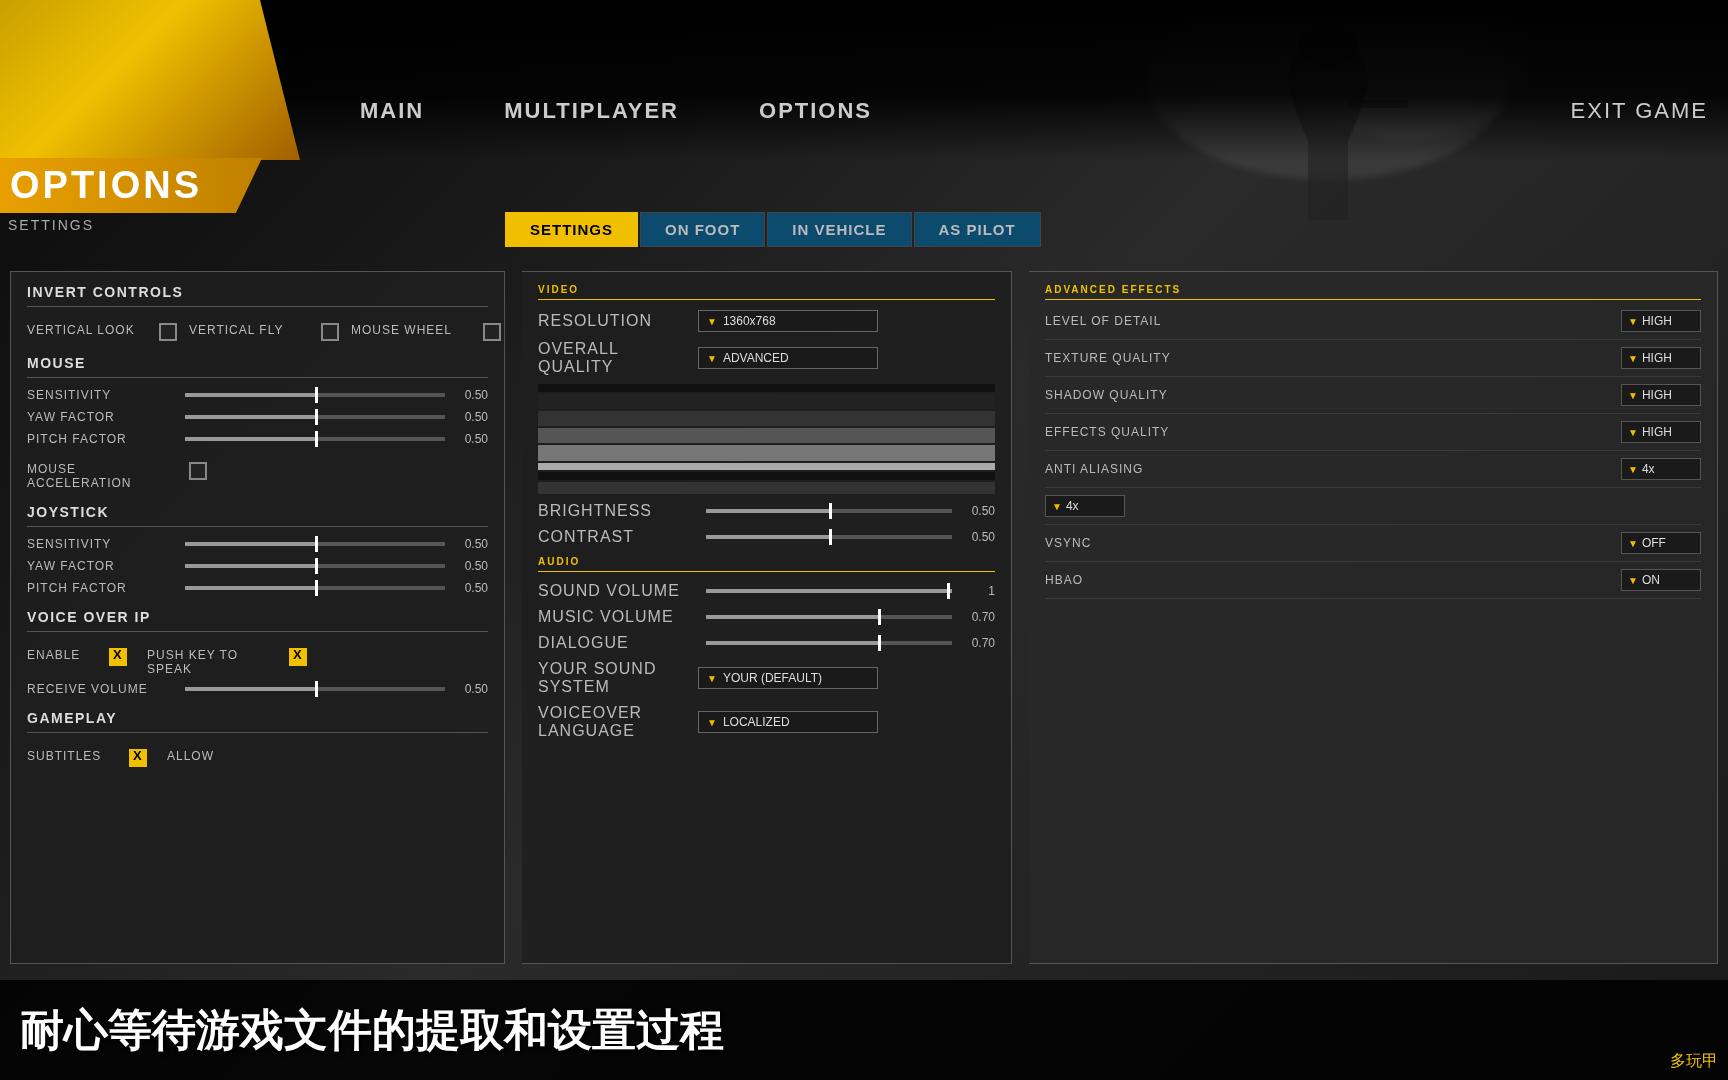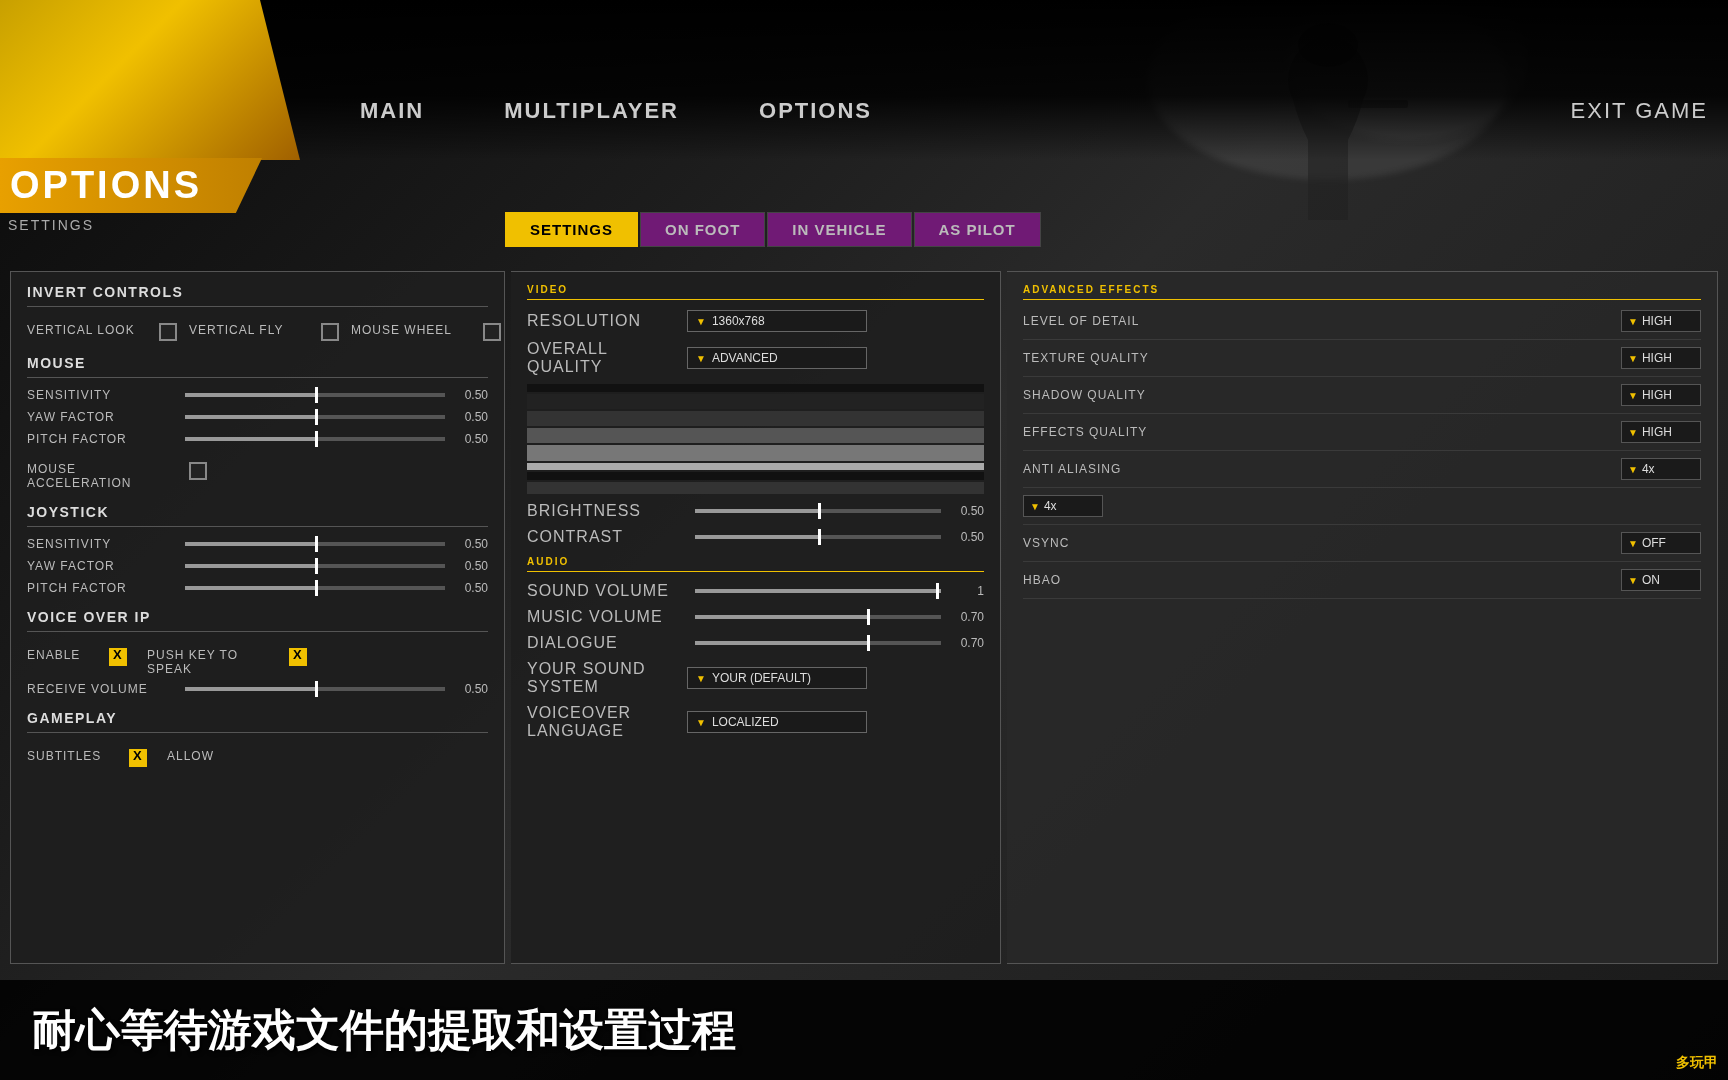--- a/index.html
+++ b/index.html
@@ -87,21 +87,21 @@
       z-index: 3;
       gap: 2px;
     }
 
     .sub-tab {
       padding: 8px 24px;
       font-size: 15px;
       font-weight: bold;
       letter-spacing: 1px;
       color: #bbb;
-      background: #701a75;
+      background: #0c4a6e;
       cursor: pointer;
       border: 1px solid #444;
     }
 
     .sub-tab.active {
       background: #f0c000;
       color: #000;
       border-color: #f0c000;
     }
 
@@ -132,21 +132,21 @@
     }
 
     
     .content-area {
       position: absolute;
       top: 255px;
       left: 0;
       right: 0;
       bottom: 100px;
       display: flex;
-      gap: 2px;
+      gap: 13px;
       z-index: 2;
       padding: 16px 10px;
     }
 
     
     .left-panel {
       width: 495px;
       background: rgba(30,30,30,0.92);
       border: 1px solid #555;
       padding: 12px 16px;
@@ -311,32 +311,30 @@
       align-items: center;
       padding: 0 20px;
     }
 
     .subtitle-text {
       color: #fff;
       font-size: 44px;
       font-weight: 900;
       font-family: "Microsoft YaHei", "SimHei", sans-serif;
       text-shadow: 2px 2px 4px #000;
-      margin-left: 12px;
     }
 
     
     .watermark {
       position: absolute;
       bottom: 8px;
       right: 10px;
       color: #f0c000;
-      font-size: 14px;
+      font-size: 16px;
       z-index: 11;
-      font-weight: bold;
     }
 
     
     .soldier-bg {
       position: absolute;
       top: 0;
       right: 200px;
       width: 400px;
       height: 220px;
       z-index: 1;

